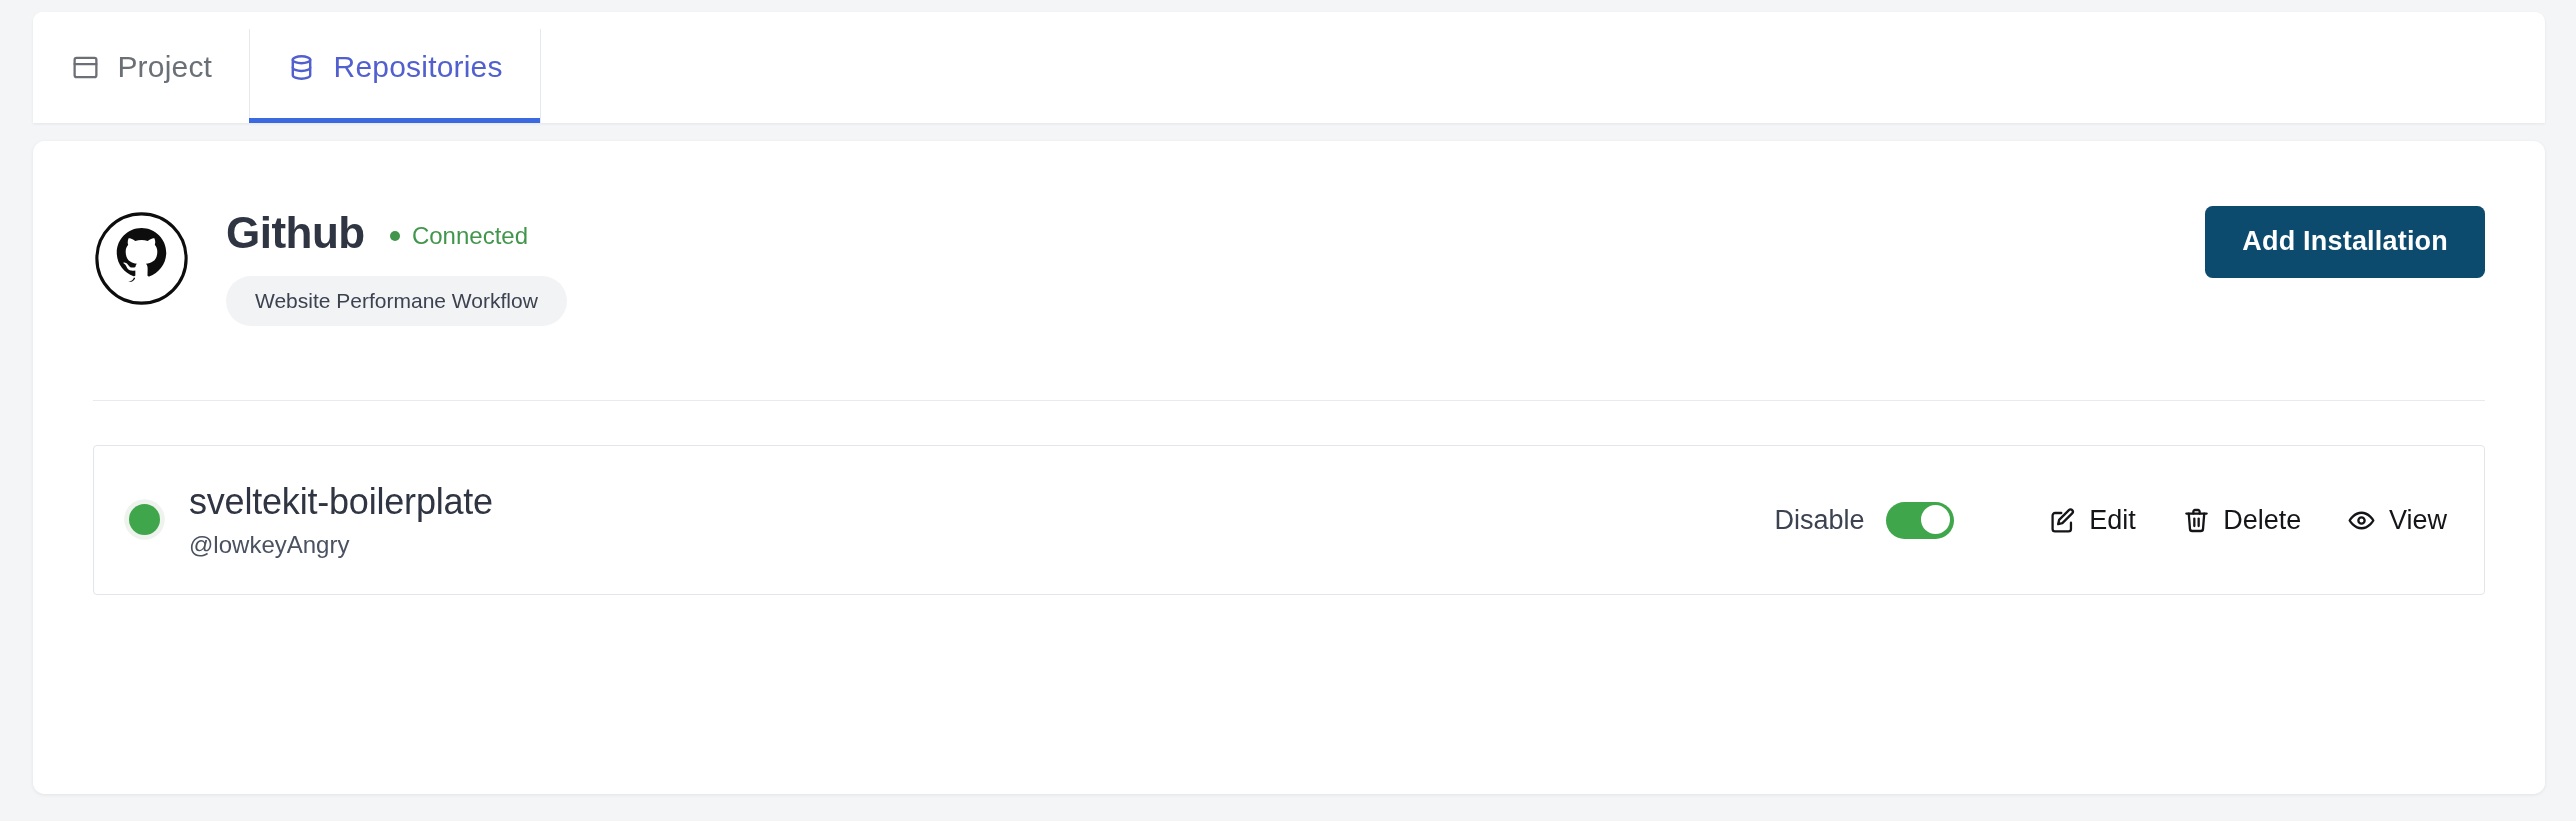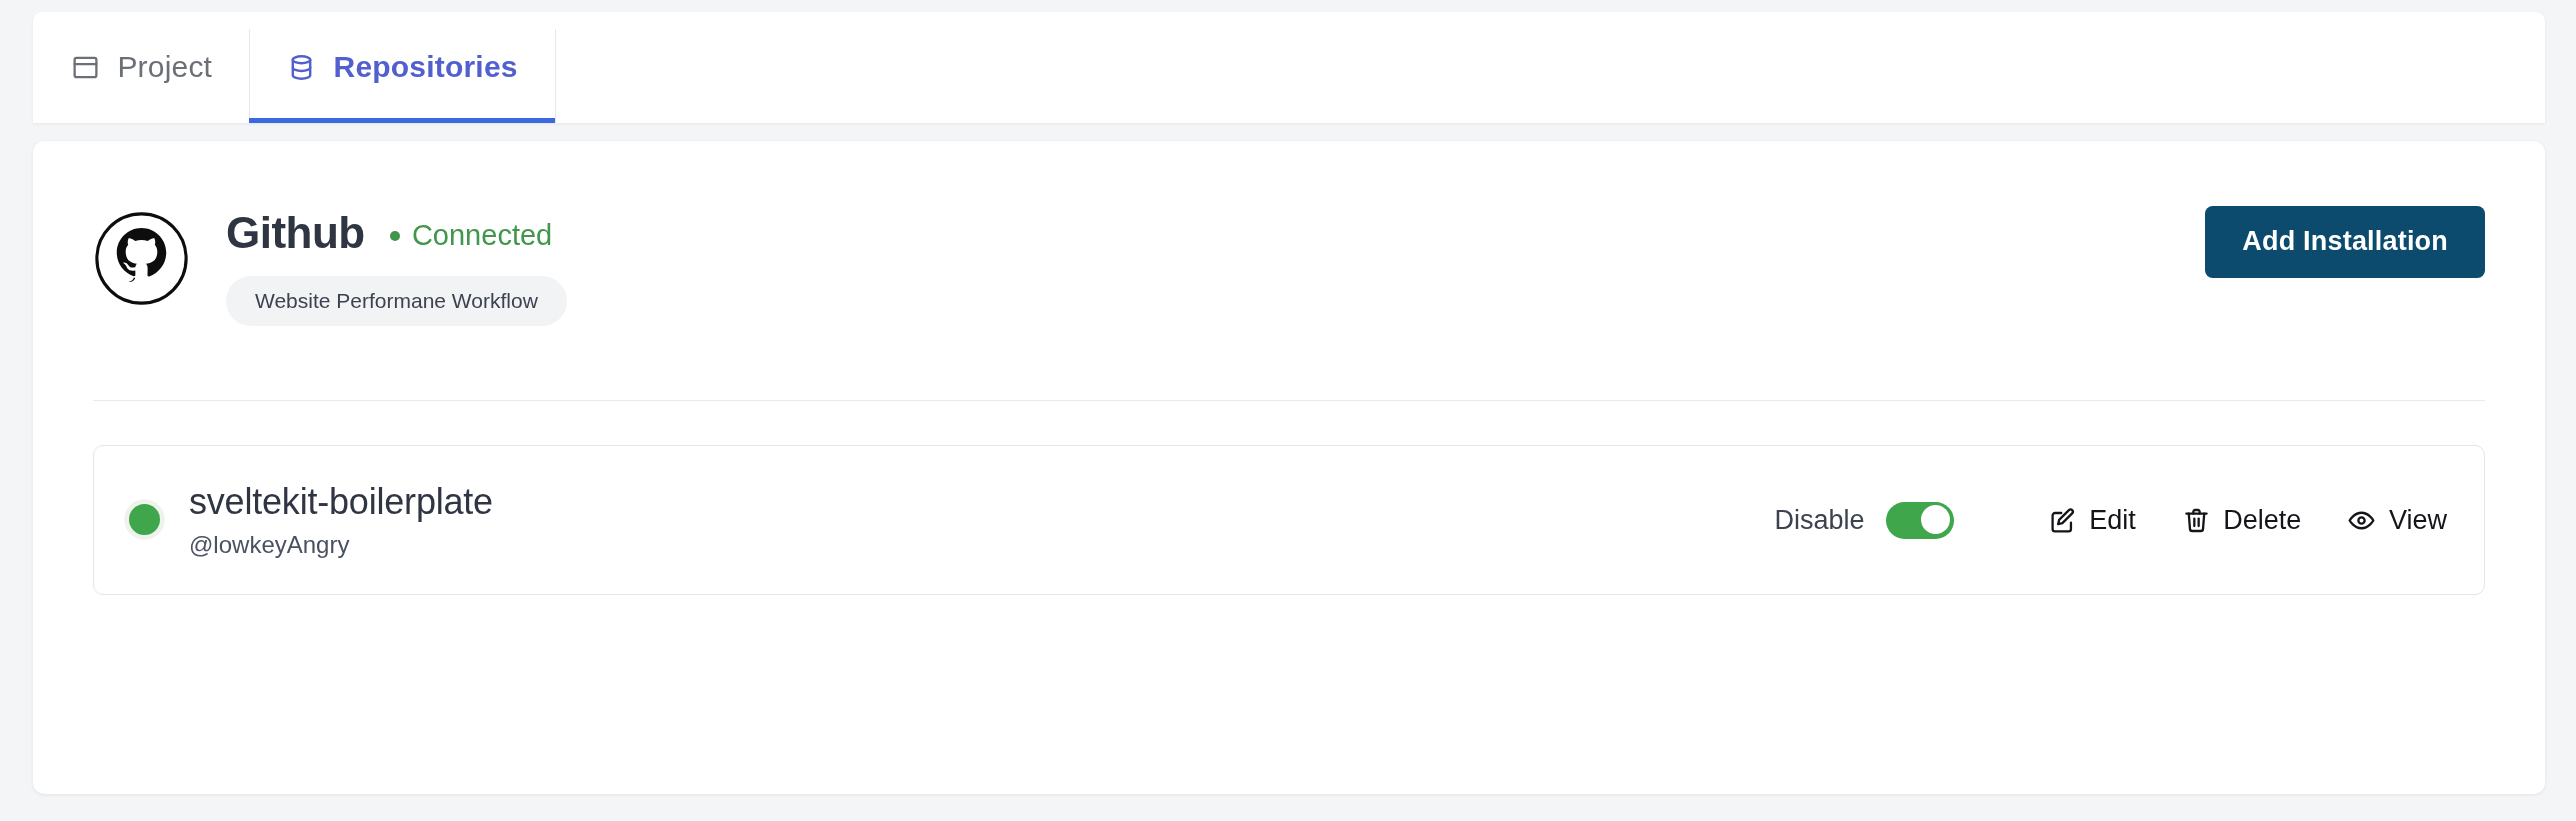--- a/index.html
+++ b/index.html
@@ -68,21 +68,21 @@
     background: #3b6ae0;
   }
   .tab-label {
     font-size: 30px;
     color: #6b6f76;
     letter-spacing: 0.2px;
     white-space: nowrap;
   }
   .tab.active .tab-label {
     color: #5260cf;
-    font-weight: 700;
+    font-weight: 400;
   }
   .tab-icon {
     display: flex;
     align-items: center;
     justify-content: center;
     width: 31px;
     height: 31px;
     flex: 0 0 auto;
   }
   .tabbar-filler {
@@ -151,21 +151,21 @@
     gap: 11.6px;
     margin-top: 5.8px;
   }
   .status-dot {
     width: 10.6px;
     height: 10.6px;
     border-radius: 50%;
     background: #41964b;
   }
   .status-text {
-    font-size: 29px;
+    font-size: 24px;
     color: #41964b;
   }
   .tags {
     display: flex;
     align-items: center;
     gap: 23px;
     margin-top: 16.4px;
   }
   .tag {
     background: #f2f3f5;
@@ -205,21 +205,21 @@
   .repo-list {
     position: absolute;
     left: 60px;
     right: 60px;
     top: 304px;
   }
   .repo-row {
     box-sizing: border-box;
     height: 150px;
     border: 1px solid #e3e5e9;
-    border-radius: 10px;
+    border-radius: 4px;
     display: flex;
     align-items: center;
     padding: 0 37px 0 35px;
     background: #ffffff;
   }
   .repo-left {
     display: flex;
     align-items: center;
     gap: 29px;
     flex: 1 1 auto;

